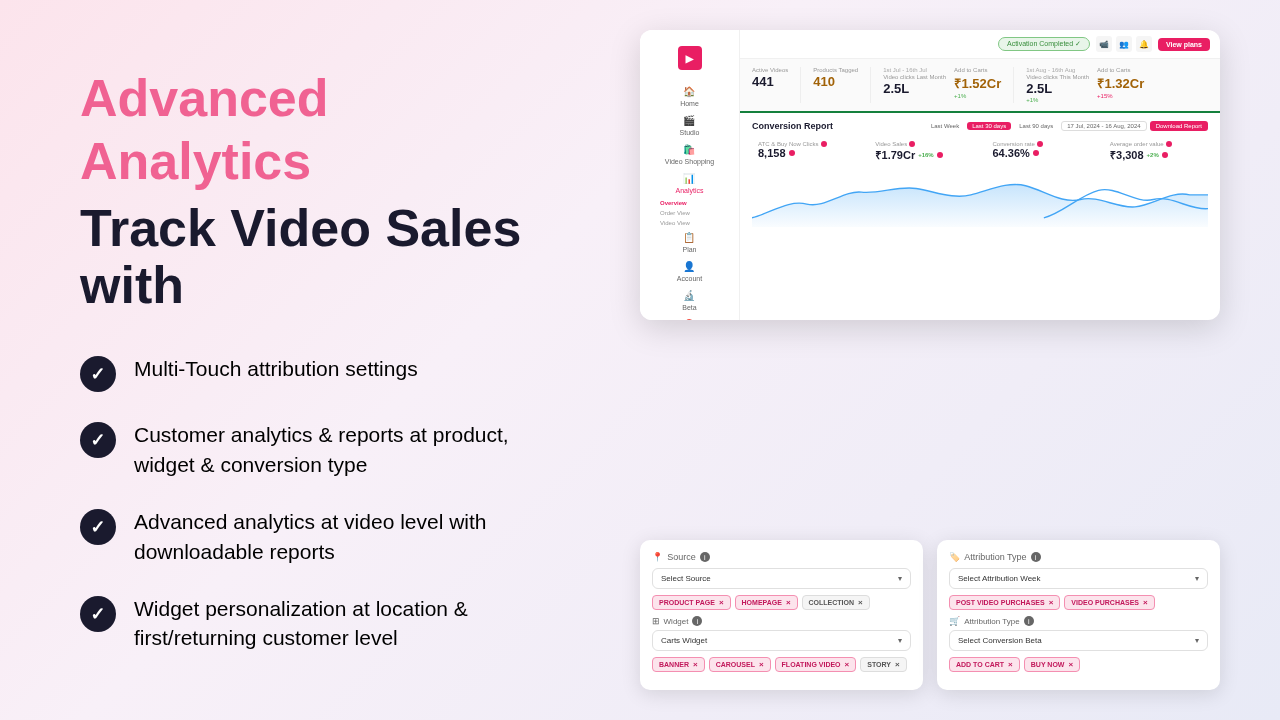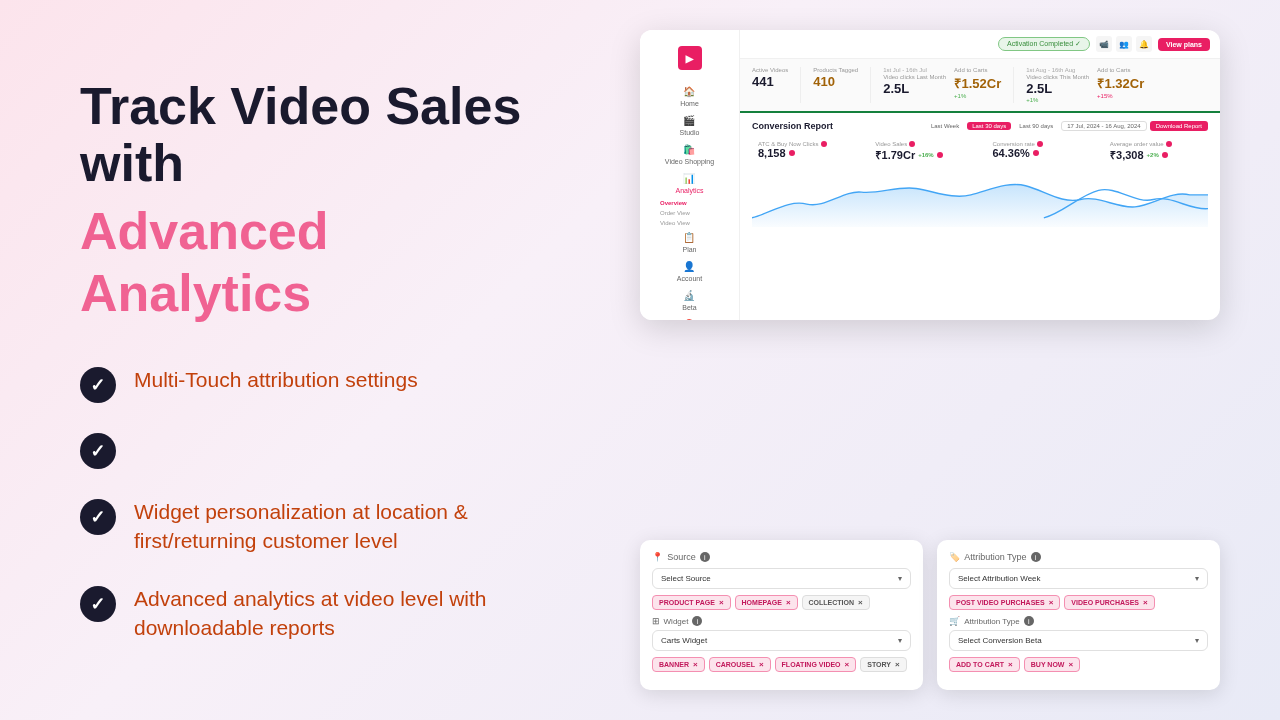--- a/index.html
+++ b/index.html
@@ -63,21 +63,21 @@
 
     .check-icon::after {
       content: '✓';
       color: white;
       font-size: 18px;
       font-weight: bold;
     }
 
     .feature-text {
       font-size: 21px;
-      color: #c2410c;
+      color: #000000;
       line-height: 1.4;
       font-weight: 400;
     }
 
     
     .right-section {
       flex: 1;
       position: relative;
       height: 100%;
       display: flex;
@@ -495,39 +495,40 @@
 
     .widget-icon {
       font-size: 9px;
     }
   </style>
 </head>
 <body>
 
 <div class="left-section">
   <div>
+    <div class="headline headline-pink">Advanced Analytics</div>
     <div class="headline">Track Video Sales with</div>
-    <div class="headline headline-pink">Advanced Analytics</div>
   </div>
 
   <div class="features-list">
     <div class="feature-item">
       <div class="check-icon"></div>
       <span class="feature-text">Multi-Touch attribution settings</span>
     </div>
     <div class="feature-item">
       <div class="check-icon"></div>
+      <span class="feature-text">Customer analytics &amp; reports at product, widget &amp; conversion type</span>
+    </div>
+    <div class="feature-item">
+      <div class="check-icon"></div>
+      <span class="feature-text">Advanced analytics at video level with downloadable reports</span>
     </div>
     <div class="feature-item">
       <div class="check-icon"></div>
       <span class="feature-text">Widget personalization at location &amp; first/returning customer level</span>
-    </div>
-    <div class="feature-item">
-      <div class="check-icon"></div>
-      <span class="feature-text">Advanced analytics at video level with downloadable reports</span>
     </div>
   </div>
 </div>
 
 <div class="right-section">
 
   <div class="dashboard-card">
     <div class="dashboard-inner">
 
       <div class="sidebar">

